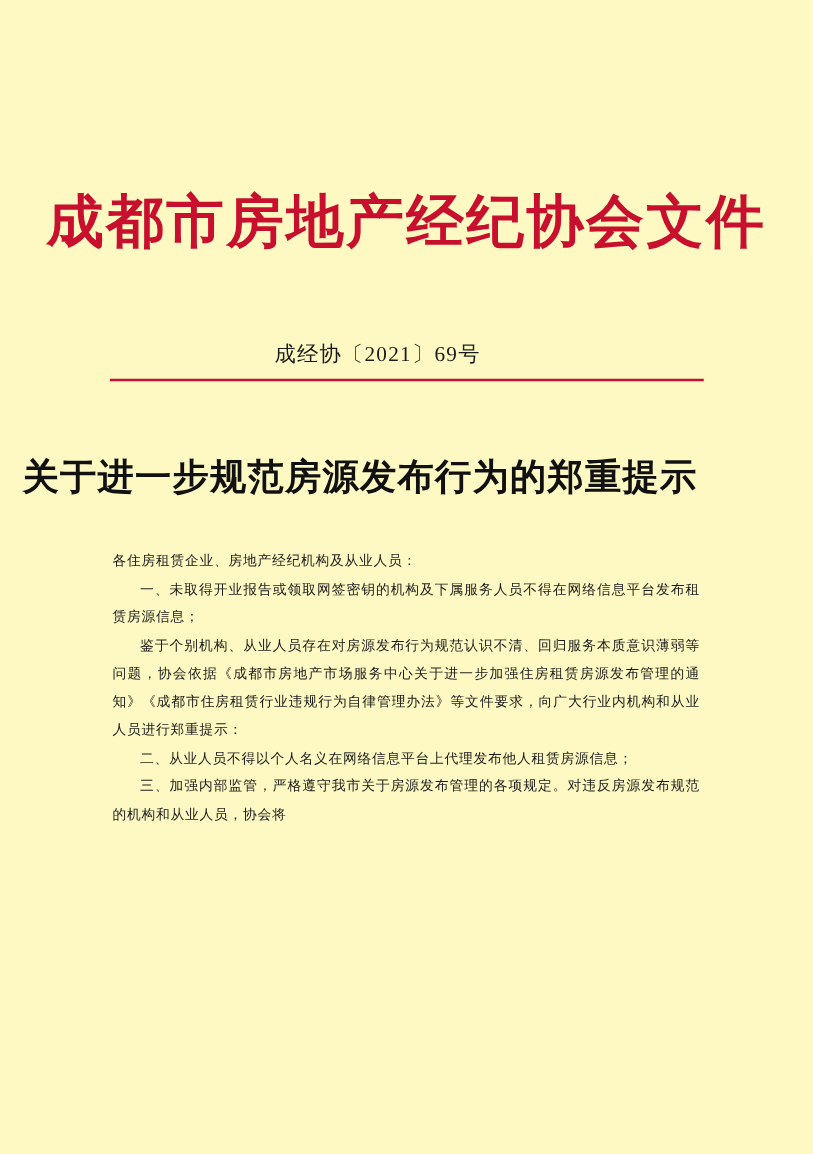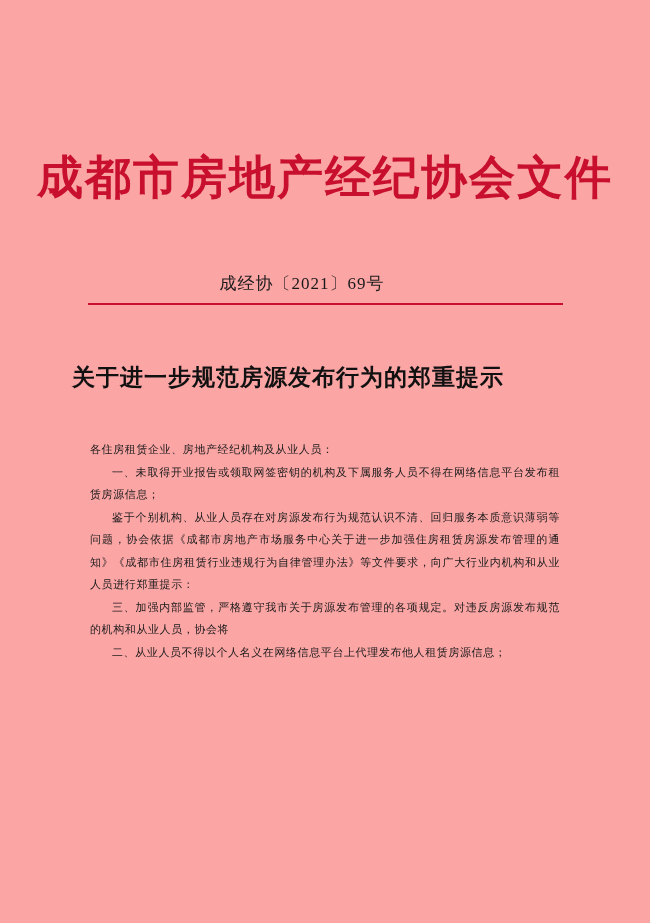--- a/index.html
+++ b/index.html
@@ -10,21 +10,21 @@
     width: 650px;
     height: 923px;
     background: #ffffff;
     font-family: "Liberation Serif", "DejaVu Serif", serif;
     overflow: hidden;
   }
   .page {
     position: relative;
     width: 650px;
     height: 923px;
-    background: #fca5a5;
+    background: #fef9c3;
     box-sizing: border-box;
   }
   .doc-title {
     position: absolute;
     top: 150px;
     left: 0;
     width: 650px;
     text-align: center;
     color: #c8102e;
     font-size: 46px;
@@ -53,21 +53,21 @@
     height: 2px;
     background: #c8102e;
   }
   .subject {
     position: absolute;
     top: 362px;
     left: 0;
     width: 576px;
     text-align: center;
     color: #111111;
-    font-size: 23px;
+    font-size: 29px;
     font-weight: bold;
     letter-spacing: 1px;
     font-family: "Liberation Serif", "DejaVu Serif", serif;
   }
   .body-text {
     position: absolute;
     top: 438px;
     left: 90px;
     width: 470px;
     color: #1a1a1a;
@@ -94,17 +94,17 @@
   <div class="doc-number">成经协〔2021〕69号</div>
 
   <div class="red-rule"></div>
 
   <div class="subject">关于进一步规范房源发布行为的郑重提示</div>
 
   <div class="body-text">
     <p>各住房租赁企业、房地产经纪机构及从业人员：</p>
     <p class="indent">一、未取得开业报告或领取网签密钥的机构及下属服务人员不得在网络信息平台发布租赁房源信息；</p>
     <p class="indent">鉴于个别机构、从业人员存在对房源发布行为规范认识不清、回归服务本质意识薄弱等问题，协会依据《成都市房地产市场服务中心关于进一步加强住房租赁房源发布管理的通知》《成都市住房租赁行业违规行为自律管理办法》等文件要求，向广大行业内机构和从业人员进行郑重提示：</p>
+    <p class="indent">二、从业人员不得以个人名义在网络信息平台上代理发布他人租赁房源信息；</p>
     <p class="indent">三、加强内部监管，严格遵守我市关于房源发布管理的各项规定。对违反房源发布规范的机构和从业人员，协会将</p>
-    <p class="indent">二、从业人员不得以个人名义在网络信息平台上代理发布他人租赁房源信息；</p>
   </div>
 
 </div>
 
 </body></html>

